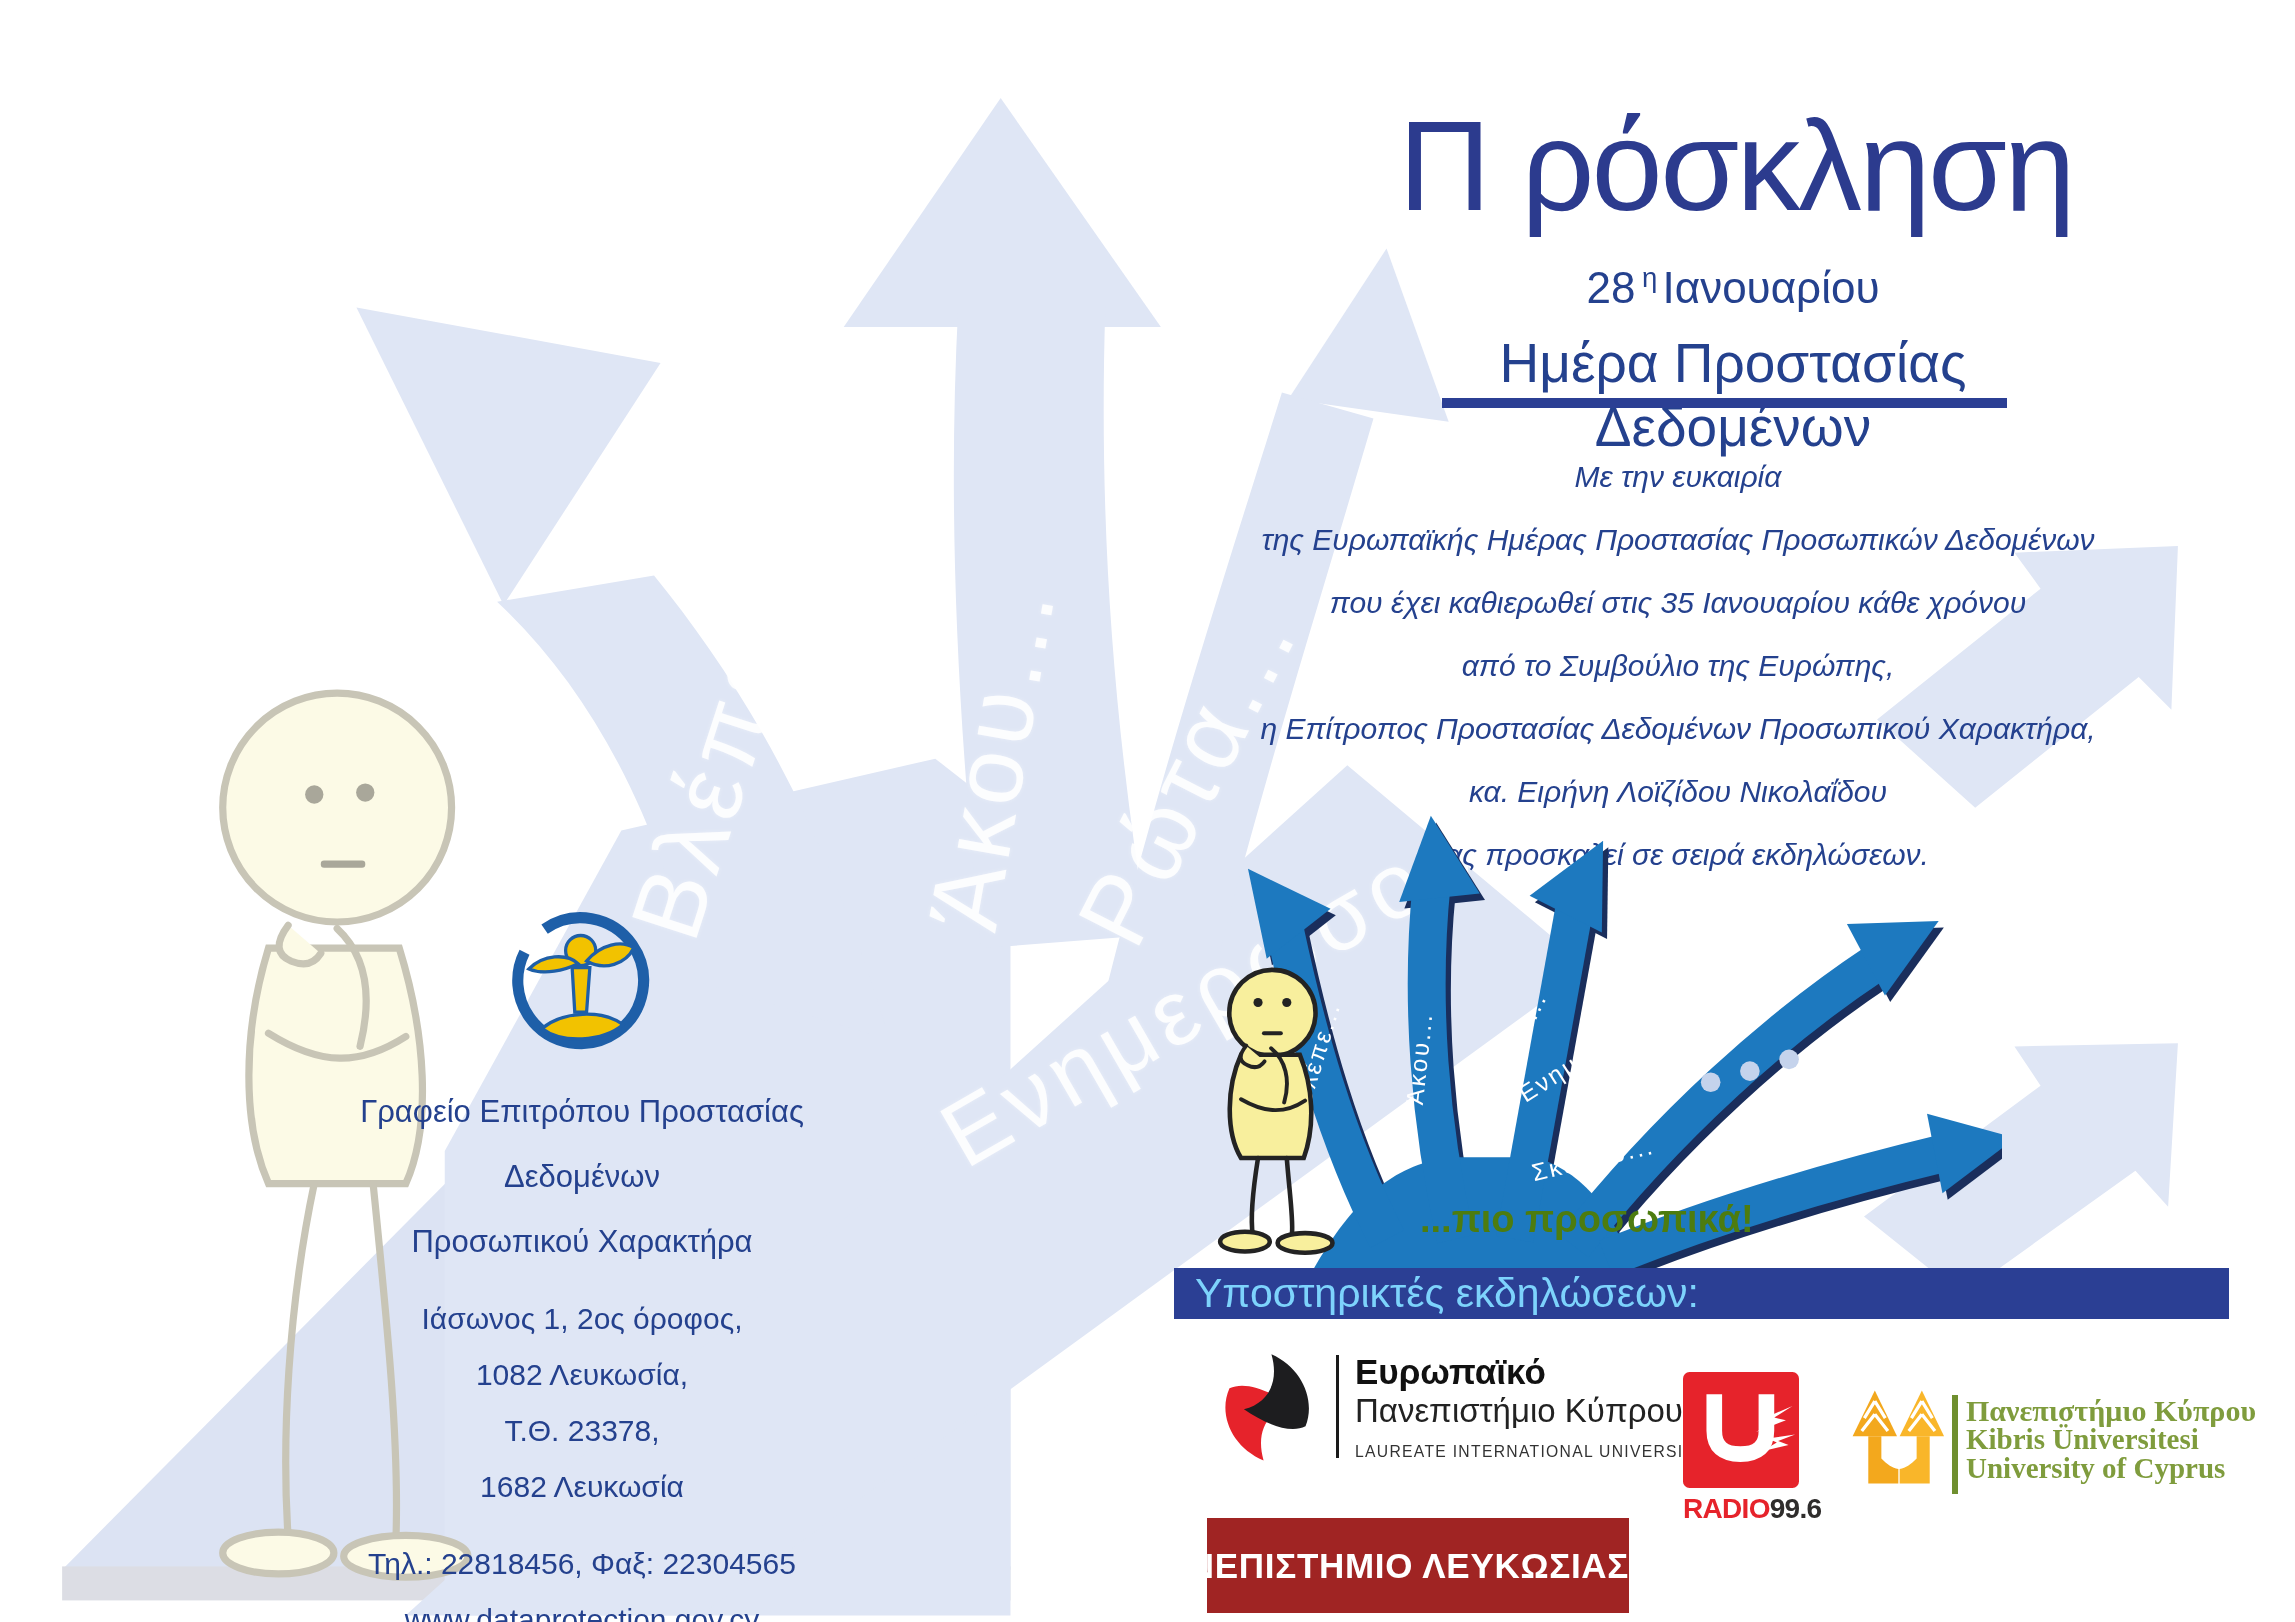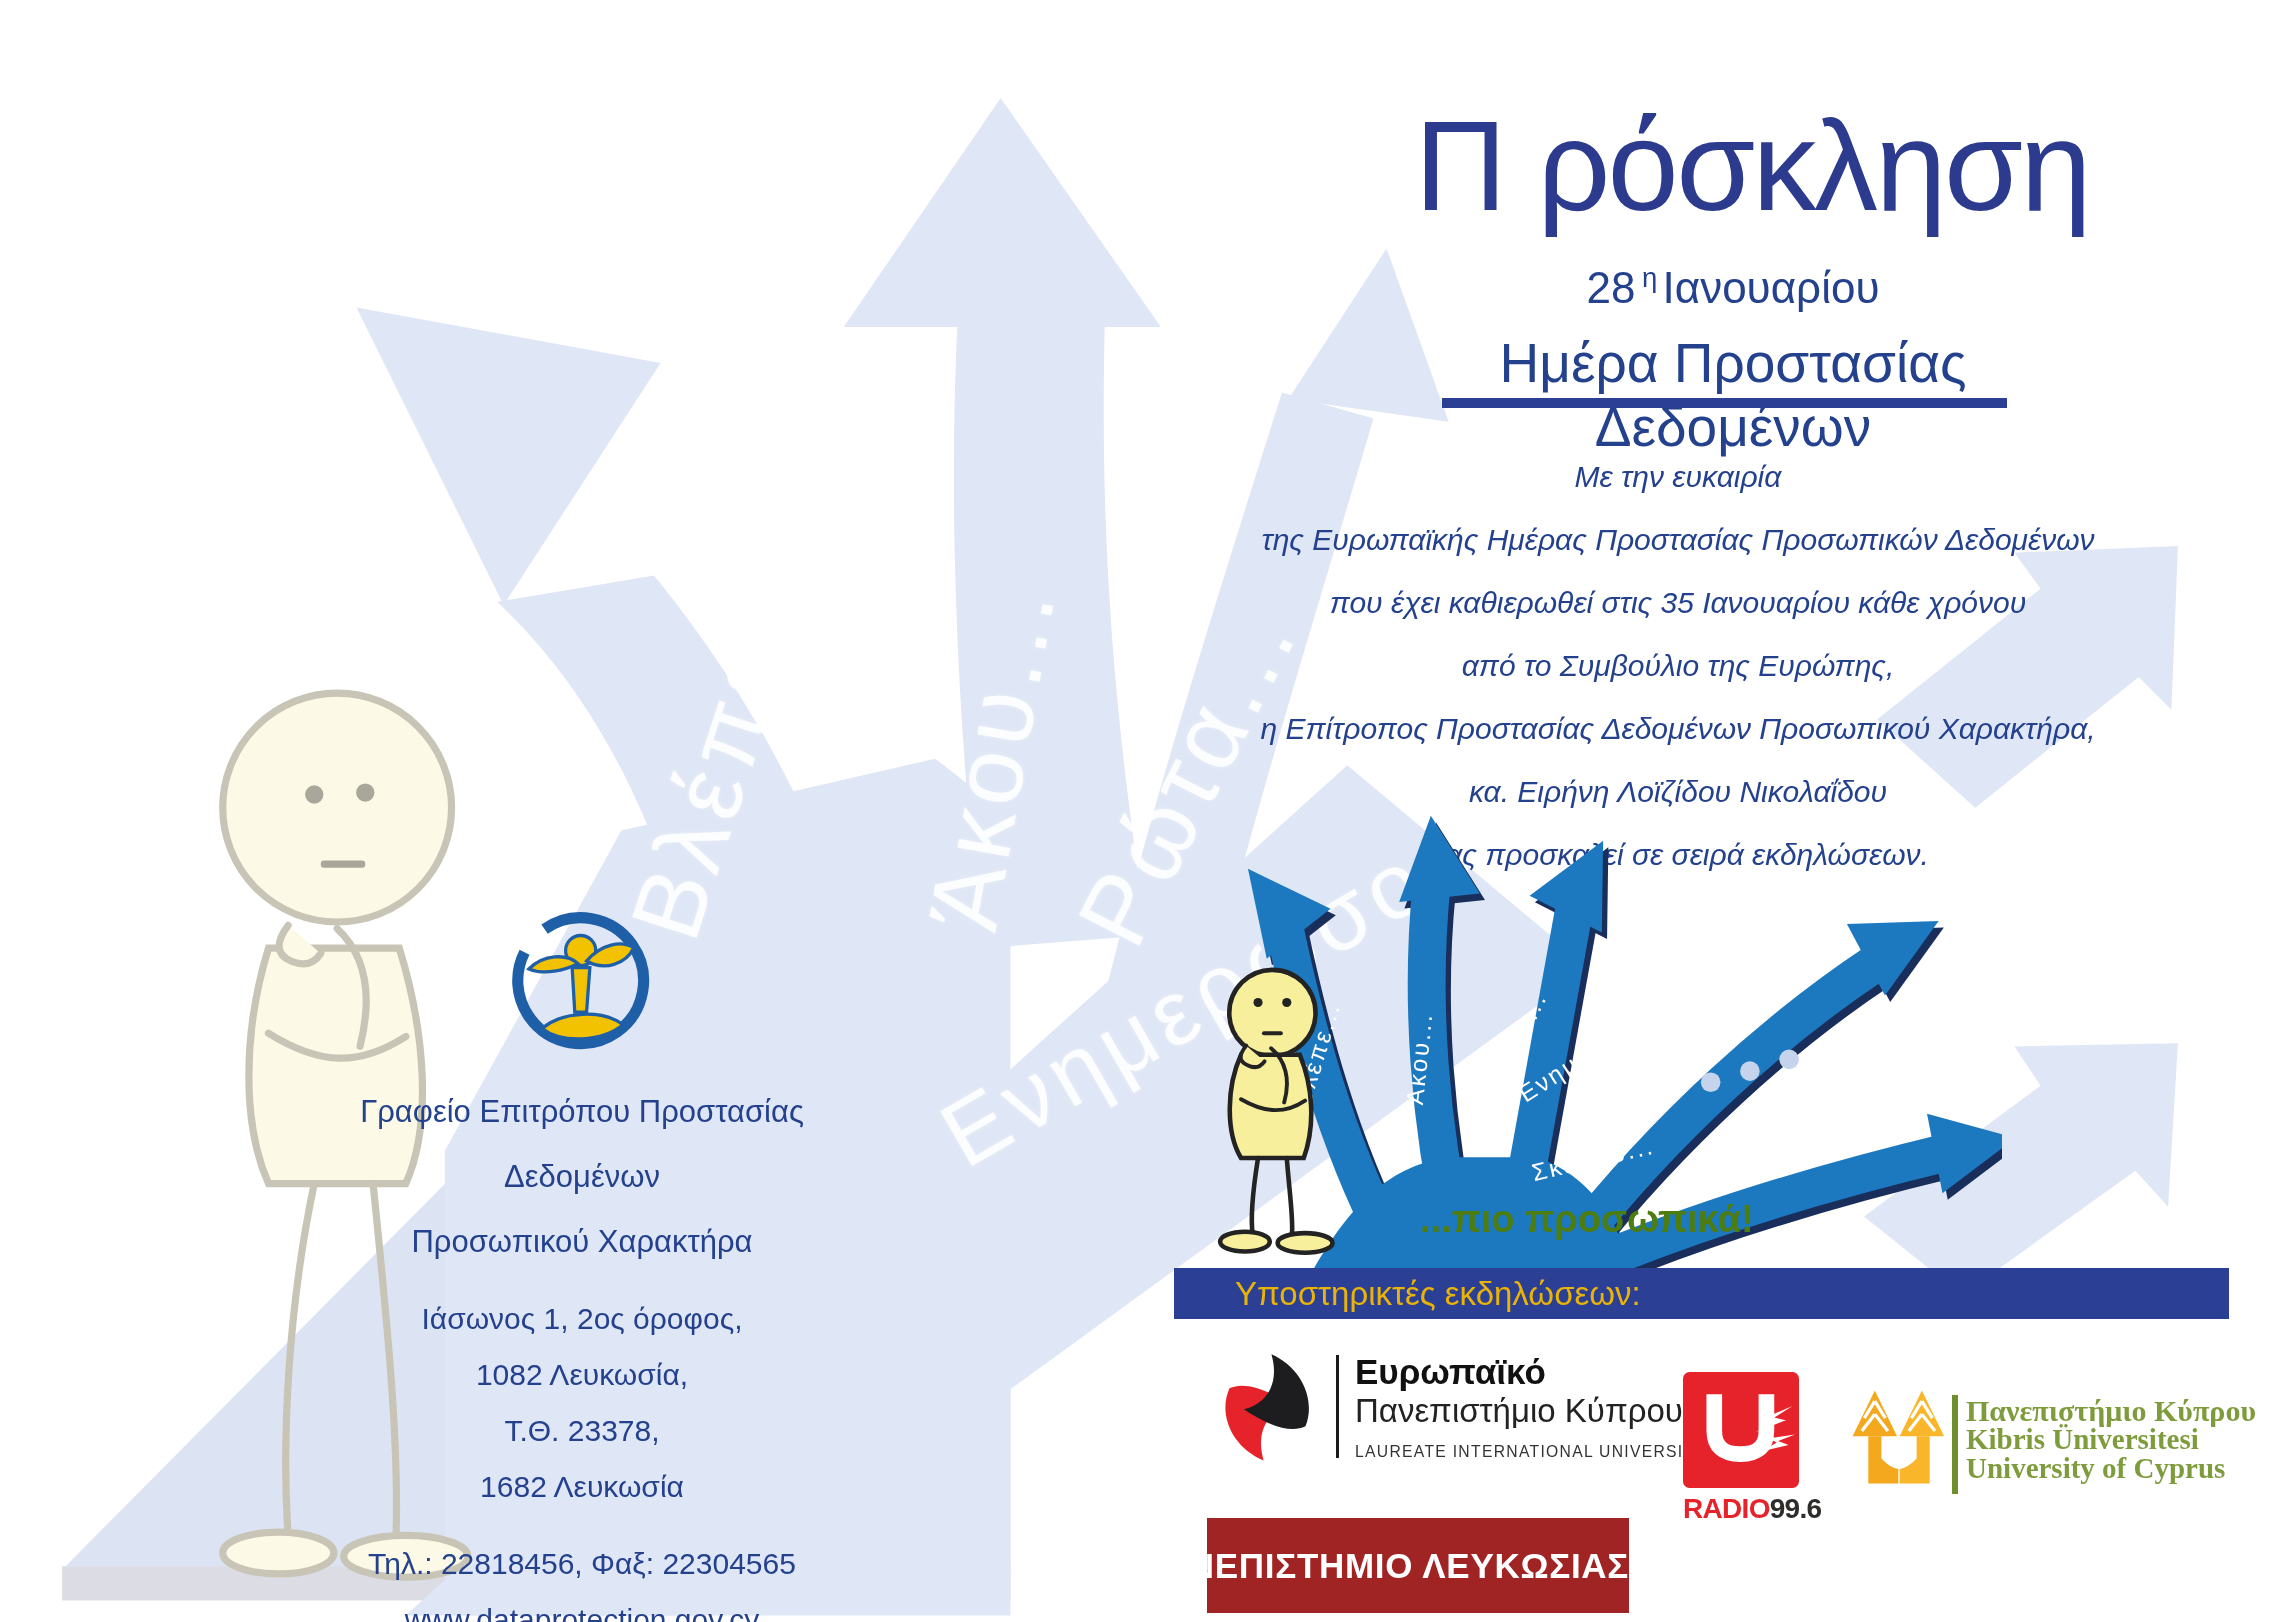--- a/index.html
+++ b/index.html
@@ -10,21 +10,21 @@
   .abs{position:absolute;}
   
   #bg-svg{left:0;top:0;z-index:1;}
   .wm-word{
     position:absolute;z-index:3;color:#ffffff;opacity:.92;
     font-size:98px;font-weight:500;letter-spacing:6.5px;white-space:nowrap;
     transform-origin:center center;text-shadow:0 0 3.9px rgba(255,255,255,.4);
   }
   
   .title{
-    z-index:5;right:206px;top:92px;font-size:128px;letter-spacing:-2.6px;
+    z-index:5;right:222px;top:92px;font-size:128px;letter-spacing:-2.6px;
     color:#2c3b8e;font-weight:500;white-space:nowrap;margin-left:8px;
   }
   .date-block{z-index:5;left:1406px;top:262px;width:654px;text-align:center;color:#24418e;}
   .date-line1{font-size:44px;}
   .date-line1 sup{font-size:27.5px;vertical-align:super;margin:0 5.2px 0 6.5px;}
   .date-line2{font-size:55px;margin-top:18.3px;}
   .date-rule{z-index:5;left:1442px;top:398px;width:565px;height:9.8px;background:#2b3f94;}
   .invite{z-index:5;left:1230px;top:445px;width:896px;text-align:center;
           font-size:30px;line-height:63px;color:#24418e;font-style:italic;}
   
@@ -34,21 +34,21 @@
   .office .phone{font-size:30px;line-height:56px;margin-top:21px;}
   .office .site{font-size:30px;line-height:56px;}
   
   #fan-svg{left:1171px;top:811px;z-index:6;}
   #small-figure{left:1207px;top:962px;z-index:7;}
   #big-figure{left:190px;top:667px;z-index:2;}
   #dp-logo{left:504px;top:906px;z-index:5;}
   .tagline{z-index:8;left:1420px;top:1198px;font-size:38px;font-weight:700;color:#4d7c0f;white-space:nowrap;}
   
   .supporters-band{z-index:9;left:1174px;top:1268px;width:1055px;height:51px;background:#2b3f94;}
-  .supporters-band span{display:block;padding-left:61px;line-height:51px;font-size:33px;color:#eab308;}
+  .supporters-band span{display:block;padding-left:21px;line-height:51px;font-size:41px;color:#7dd3fc;}
   
   .sp{z-index:9;}
   #euc-swoosh{left:1215px;top:1349px;}
   .euc-divider{left:1336px;top:1355px;width:3.3px;height:103px;background:#1a1a1a;}
   .euc-t1{left:1355px;top:1352px;font-size:35px;font-weight:700;color:#111111;white-space:nowrap;}
   .euc-t2{left:1355px;top:1392px;font-size:33px;font-weight:300;color:#222222;white-space:nowrap;}
   .euc-t3{left:1355px;top:1443px;font-size:15.7px;letter-spacing:1.3px;color:#333333;white-space:nowrap;}
   .unic-banner{left:1207px;top:1518px;width:422px;height:95px;background:#a02423;
                display:flex;align-items:center;justify-content:flex-end;}
   .unic-banner span{color:#ffffff;font-size:35px;font-weight:700;letter-spacing:0.7px;white-space:nowrap;}

